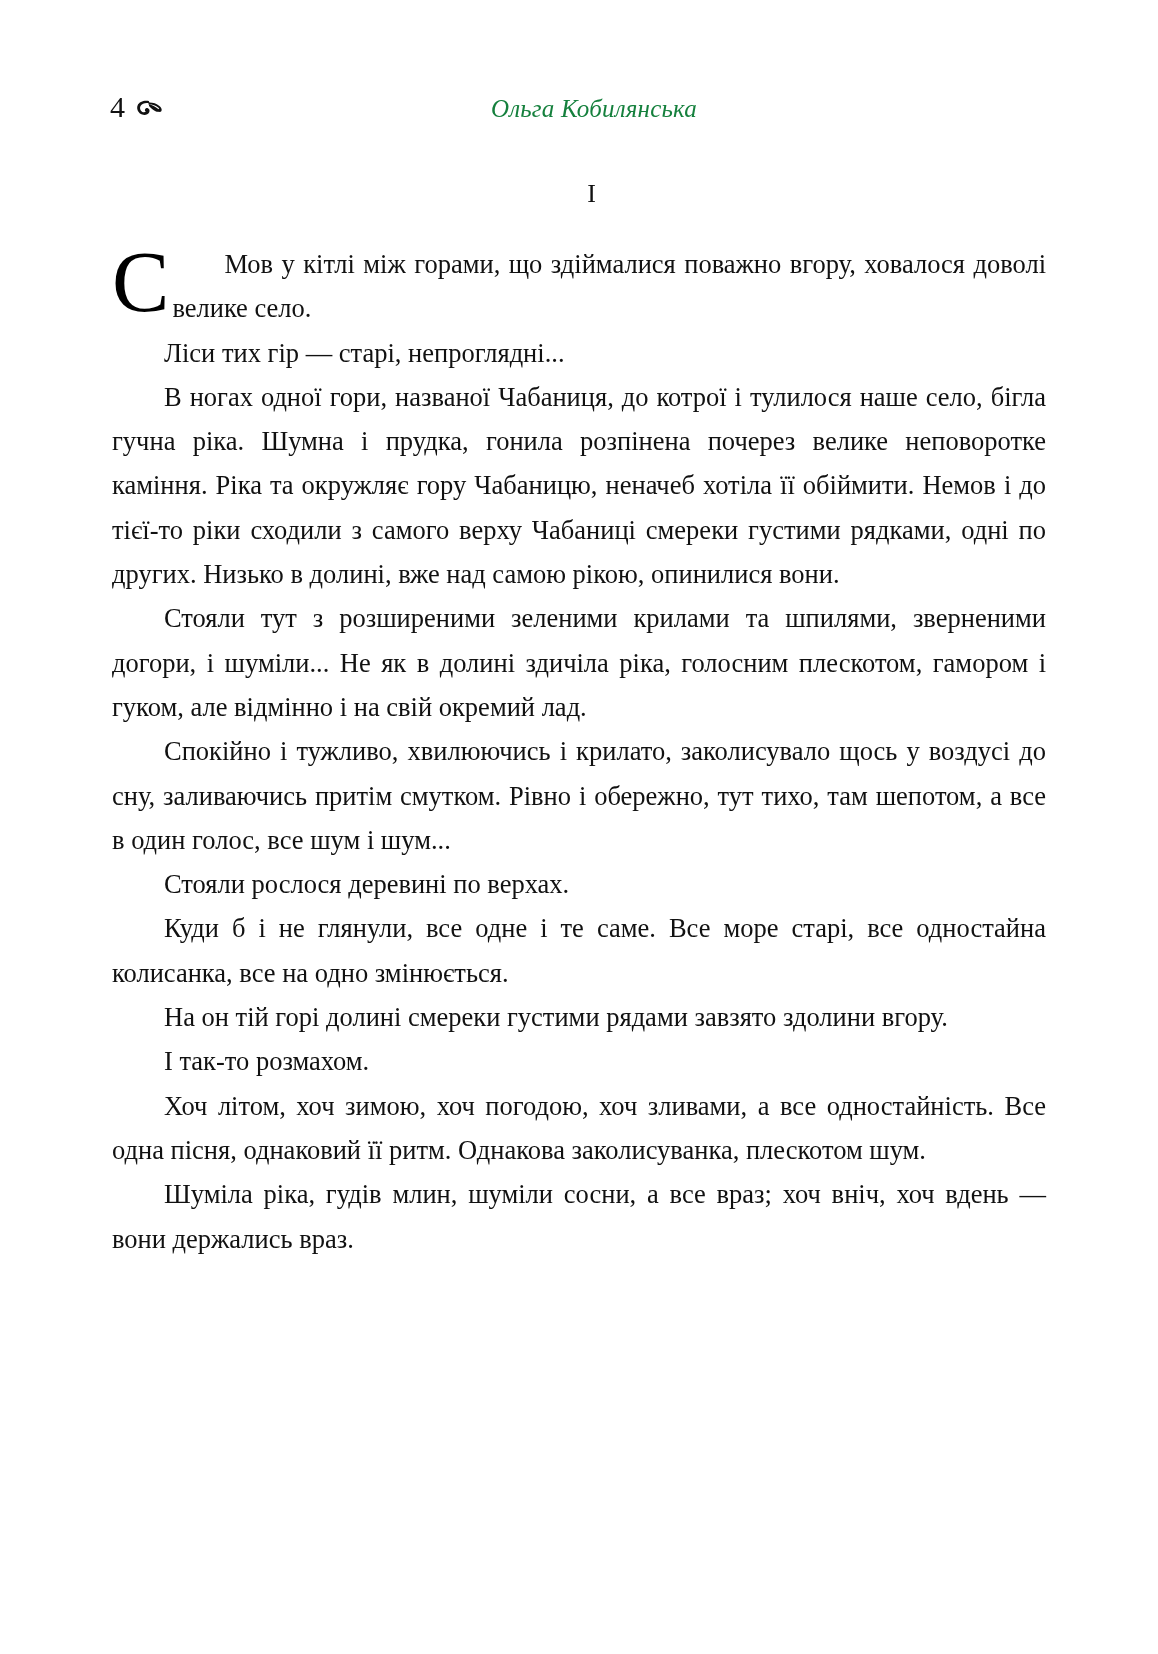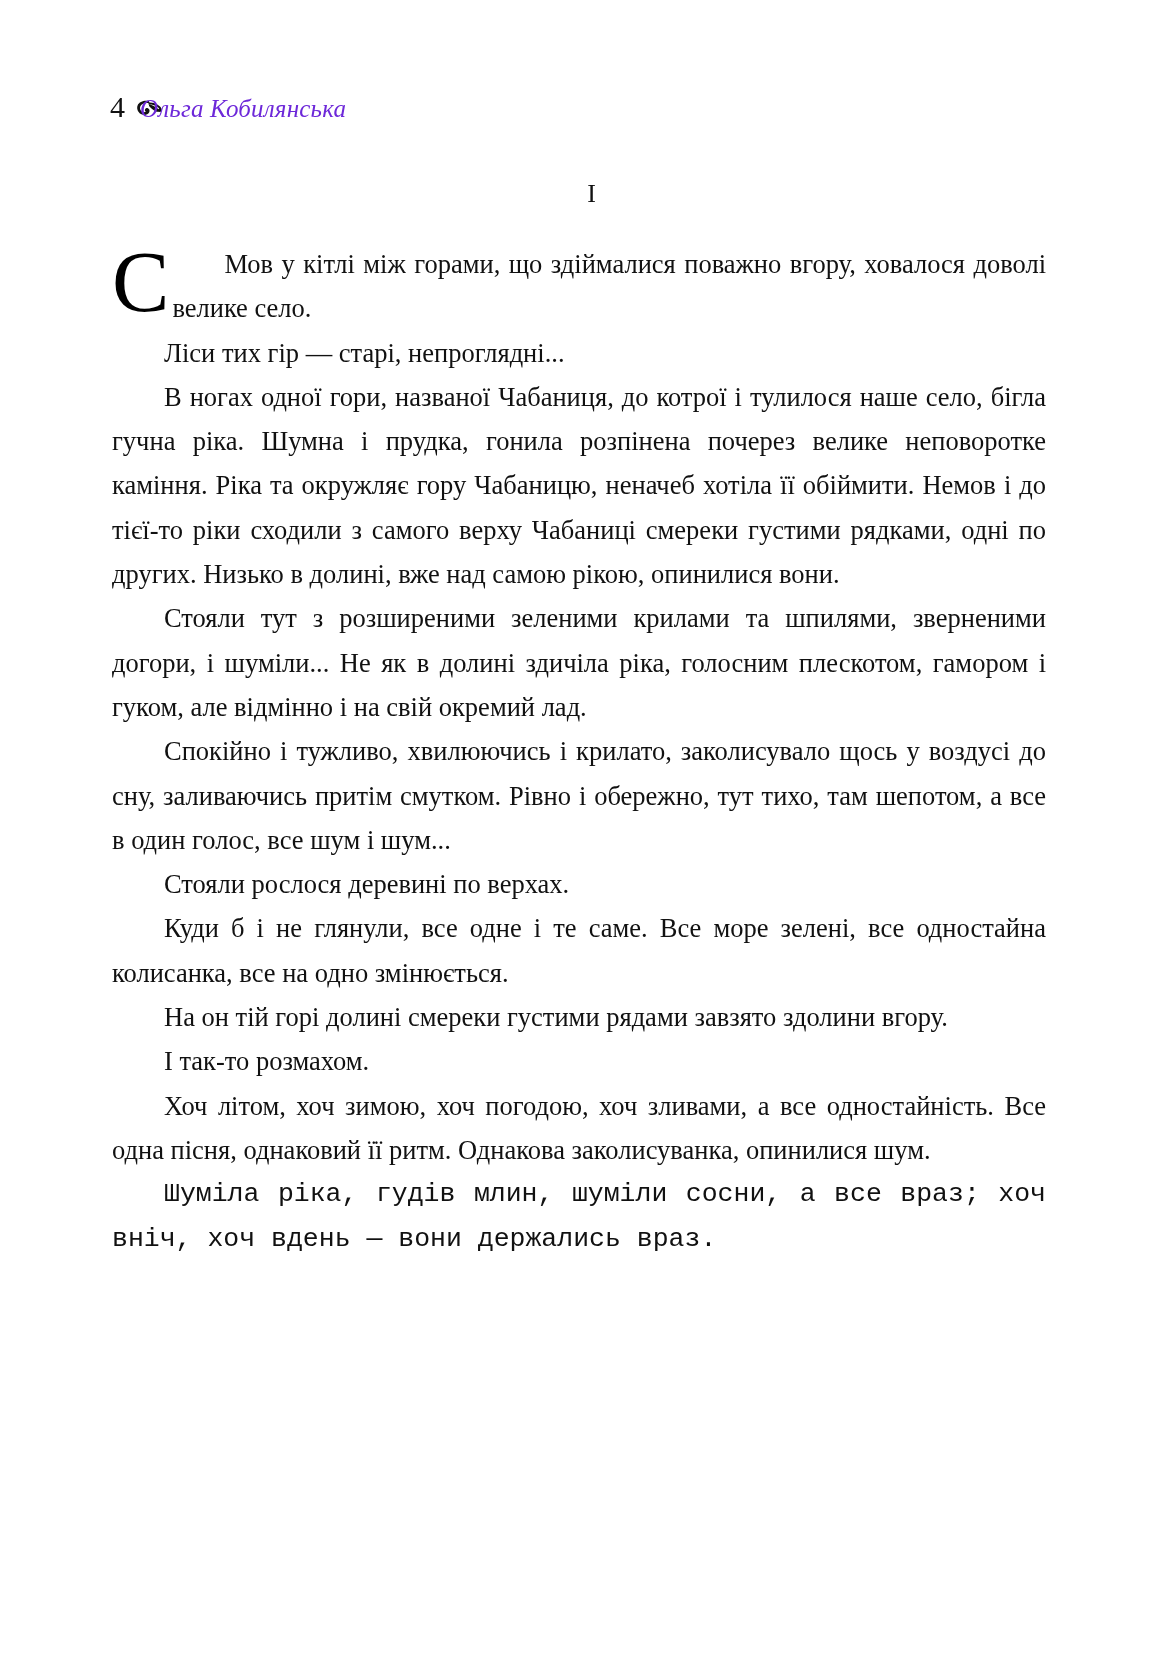--- a/index.html
+++ b/index.html
@@ -48,25 +48,25 @@
     position: relative;
     top: 2px;
   }
   .ornament svg { display: block; }
 
   .head-title {
     position: absolute;
     left: 0;
     right: 0;
     top: 0;
-    text-align: left;
+    text-align: center;
     font-style: italic;
     font-size: 25px;
     line-height: 34px;
-    color: #6d28d9;
+    color: #15803d;
     letter-spacing: 0.2px;
     padding-left: 30px;
   }
 
   
   .chapter-number {
     position: absolute;
     left: 0;
     right: 0;
     top: 178px;
@@ -90,21 +90,20 @@
     color: #111111;
     hyphens: manual;
   }
   .textblock p {
     margin: 0;
     text-indent: 52px;
     text-align: justify;
   }
   .textblock p:last-child {
     text-align: justify;
-    font-family: Liberation Mono, monospace;
   }
   
 
   .dropcap {
     float: left;
     font-size: 86px;
     line-height: 72px;
     padding: 4px 2px 0 0;
     margin: 0 1px 0 0;
     font-family: "Liberation Serif", "DejaVu Serif", serif;
@@ -152,26 +151,26 @@
     <p><span>Ліси тих гір — старі, непроглядні...</span></p>
 
     <p><span>В ногах одної гори, названої Чабаниця, до котрої і тулилося наше село, бігла гучна ріка. Шумна і прудка, гонила розпінена почерез велике неповоротке каміння. Ріка та окружляє гору Чабаницю, неначеб хотіла її обіймити. Немов і до тієї-то ріки сходили з самого верху Чабаниці смереки густими рядками, одні по других. Низько в долині, вже над самою рікою, опинилися вони.</span></p>
 
     <p><span>Стояли тут з розширеними зеленими крилами та шпилями, зверненими догори, і шуміли... Не як в долині здичіла ріка, голосним плескотом, гамором і гуком, але відмінно і на свій окремий лад.</span></p>
 
     <p><span>Спокійно і тужливо, хвилюючись і крилато, заколисувало щось у воздусі до сну, заливаючись притім смутком. Рівно і обережно, тут тихо, там шепотом, а все в один голос, все шум і шум...</span></p>
 
     <p><span>Стояли рослося деревині по верхах.</span></p>
 
-    <p><span>Куди б і не глянули, все одне і те саме. Все море зелені, все одностайна колисанка, все на одно змінюється.</span></p>
+    <p><span>Куди б і не глянули, все одне і те саме. Все море старі, все одностайна колисанка, все на одно змінюється.</span></p>
 
     <p><span>На он тій горі долині смереки густими рядами завзято здолини вгору.</span></p>
 
 
     <p><span>І так-то розмахом.</span></p>
 
-    <p><span>Хоч літом, хоч зимою, хоч погодою, хоч зливами, а все одностайність. Все одна пісня, однаковий її ритм. Однакова заколисуванка, опинилися шум.</span></p>
+    <p><span>Хоч літом, хоч зимою, хоч погодою, хоч зливами, а все одностайність. Все одна пісня, однаковий її ритм. Однакова заколисуванка, плескотом шум.</span></p>
 
 
     <p><span>Шуміла ріка, гудів млин, шуміли сосни, а все враз; хоч вніч, хоч вдень — вони держались враз.</span></p>
 
   </div>
 </div>
 
 </body></html>

